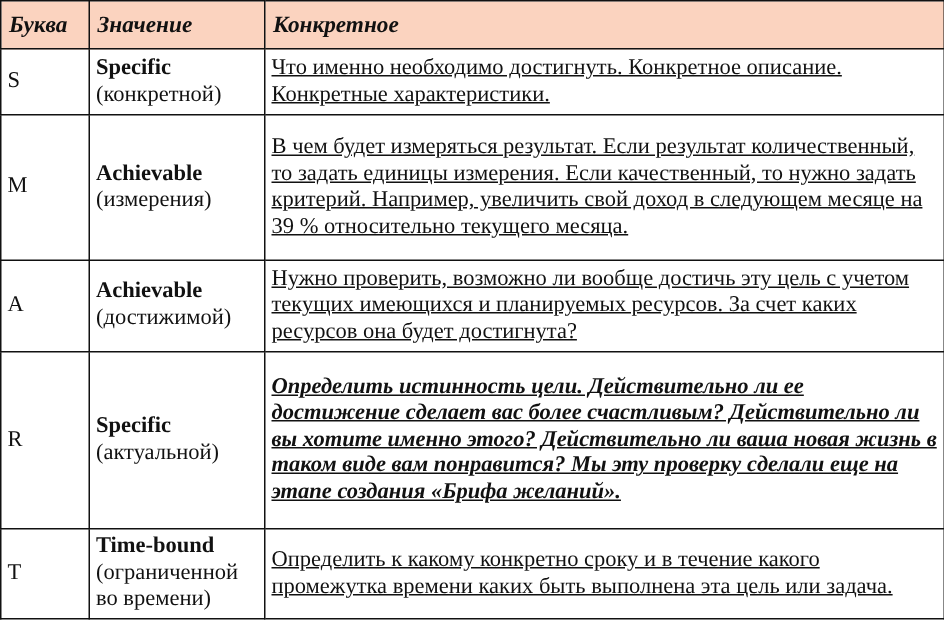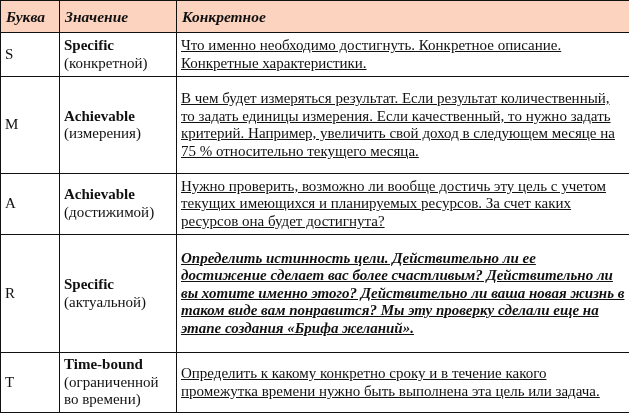--- a/index.html
+++ b/index.html
@@ -89,21 +89,21 @@
         <span class="term-ru">(конкретной)</span>
       </td>
       <td class="desc">Что именно необходимо достигнуть. Конкретное описание. Конкретные характеристики.</td>
     </tr>
     <tr class="r-m">
       <td class="letter">M</td>
       <td>
         <span class="term">Achievable</span>
         <span class="term-ru">(измерения)</span>
       </td>
-      <td class="desc">В чем будет измеряться результат. Если результат количественный, то задать единицы измерения. Если качественный, то нужно задать критерий. Например, увеличить свой доход в следующем месяце на 75 % относительно текущего месяца.</td>
+      <td class="desc">В чем будет измеряться результат. Если результат количественный, то задать единицы измерения. Если качественный, то нужно задать критерий. Например, увеличить свой доход в следующем месяце на 39 % относительно текущего месяца.</td>
     </tr>
     <tr class="r-a">
       <td class="letter">A</td>
       <td>
         <span class="term">Achievable</span>
         <span class="term-ru">(достижимой)</span>
       </td>
       <td class="desc">Нужно проверить, возможно ли вообще достичь эту цель с учетом текущих имеющихся и планируемых ресурсов. За счет каких ресурсов она будет достигнута?</td>
     </tr>
     <tr class="r-r">
@@ -113,16 +113,16 @@
         <span class="term-ru">(актуальной)</span>
       </td>
       <td class="desc bi">Определить истинность цели. Действительно ли ее достижение сделает вас более счастливым? Действительно ли вы хотите именно этого? Действительно ли ваша новая жизнь в таком виде вам понравится? Мы эту проверку сделали еще на этапе создания «Брифа желаний».</td>
     </tr>
     <tr class="r-t">
       <td class="letter">T</td>
       <td>
         <span class="term">Time-bound</span>
         <span class="term-ru">(ограниченной во времени)</span>
       </td>
-      <td class="desc">Определить к какому конкретно сроку и в течение какого промежутка времени нужно быть выполнена эта цель или задача.</td>
+      <td class="desc">Определить к какому конкретно сроку и в течение какого промежутка времени каких быть выполнена эта цель или задача.</td>
     </tr>
   </tbody>
 </table>
 
 </body></html>

